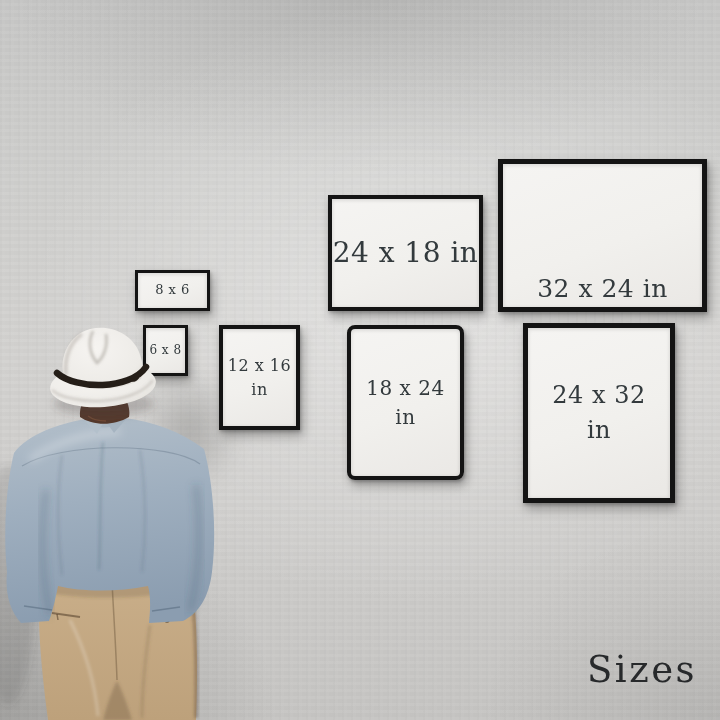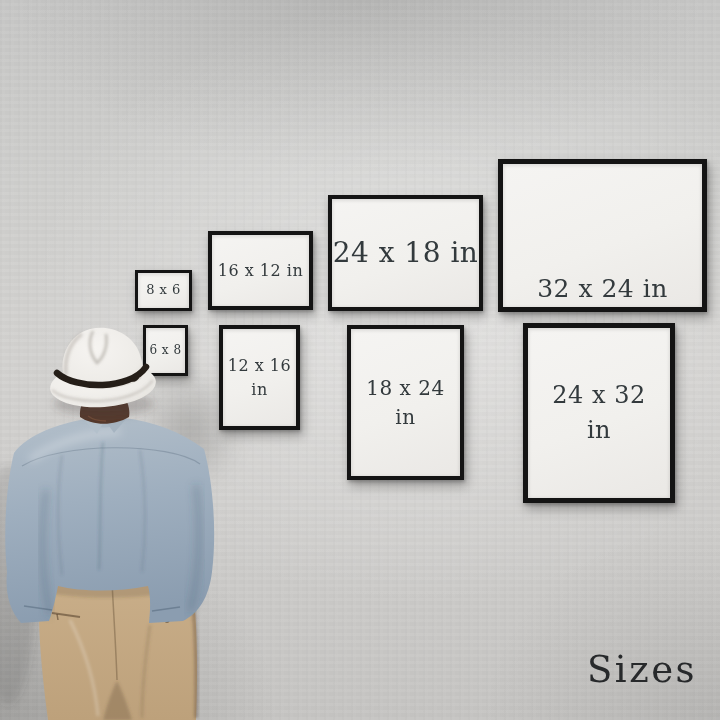--- a/index.html
+++ b/index.html
@@ -28,46 +28,43 @@
     position:absolute;box-sizing:border-box;
     background:linear-gradient(160deg,#f5f4f2 0%,#f1f0ed 55%,#eae8e5 100%);
     border:4px solid #141414;
     box-shadow:3px 6px 10px rgba(0,0,0,0.28), 1px 2px 3px rgba(0,0,0,0.22), inset 0 1px 4px rgba(0,0,0,0.14);
     display:flex;align-items:center;justify-content:center;
   }
   .frame-label{
     color:#333a3d;text-align:center;letter-spacing:0.5px;line-height:1.45;
   }
   .frame-label .ln{display:block;}
-  .f-8x6  {left:135px;top:270px;width:57px; height:41px; border-width:3px;font-size:13px;}
+  .f-8x6  {left:135px;top:270px;width:75px; height:41px; border-width:3px;font-size:13px;}
   .f-16x12{left:208px;top:231px;width:105px;height:79px; font-size:16px;}
   .f-24x18{left:328px;top:195px;width:155px;height:116px;font-size:28px;}
   .f-32x24{left:498px;top:159px;width:209px;height:153px;border-width:5px;font-size:25px;align-items:flex-end;}
   .f-6x8  {left:143px;top:325px;width:45px; height:51px; border-width:3px;font-size:12px;}
   .f-12x16{left:219px;top:325px;width:81px; height:105px;font-size:16px;}
-  .f-18x24{left:347px;top:325px;width:117px;height:155px;font-size:20px;}
+  .f-18x24{left:347px;top:325px;width:117px;height:155px;font-size:20px;border-radius:8px;}
   .f-24x32{left:523px;top:323px;width:152px;height:180px;border-width:5px;font-size:24px;}
   .man{position:absolute;left:0;top:320px;width:240px;height:400px;pointer-events:none;}
   .sizes-label{
     position:absolute;left:587px;top:651px;
     font-size:37px;letter-spacing:2.5px;color:#27292b;line-height:1;
   }
 </style>
 </head>
 <body>
 
 <div class="stage">
   <div class="texture"></div>
   <div class="man-shadow"></div>
 
   <div class="frame f-8x6">
     <span class="frame-label">8 x 6</span>
-  </div>
-  <div class="frame f-16x12">
-    <span class="frame-label">16 x 12 in</span>
   </div>
   <div class="frame f-24x18">
     <span class="frame-label">24 x 18 in</span>
   </div>
   <div class="frame f-32x24">
     <span class="frame-label">32 x 24 in</span>
   </div>
 
   <div class="frame f-6x8">
     <span class="frame-label">6 x 8</span>

